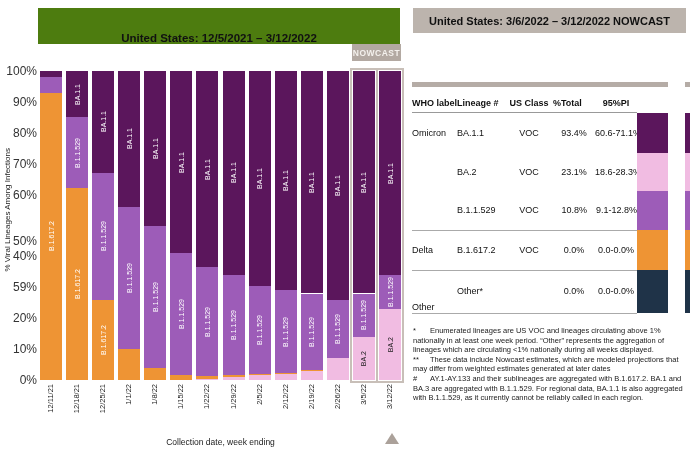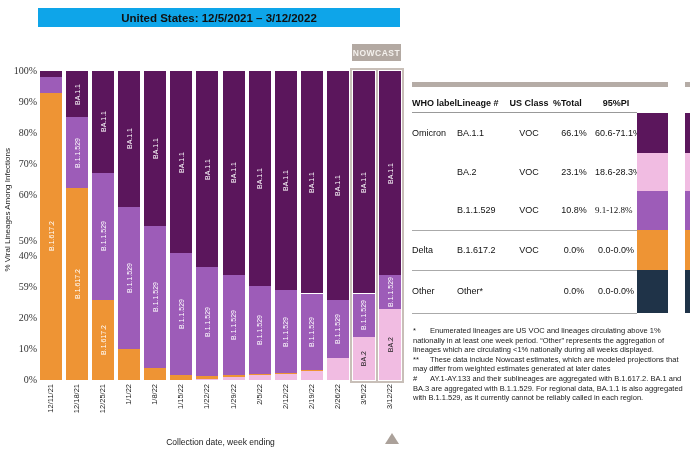--- a/index.html
+++ b/index.html
@@ -1,33 +1,33 @@
 <!DOCTYPE html>
 <html><head>
 <meta charset="utf-8">
 <style>
   html,body{margin:0;padding:0;background:#fff;}
   #app{position:relative;width:690px;height:463px;background:#fff;overflow:hidden;
        font-family:"Liberation Sans","DejaVu Sans",sans-serif;color:#111;}
   .abs{position:absolute;}
 
   
-  .title-left{left:38px;top:8px;width:362px;height:19px;background:#0ea5e9;
-    display:flex;align-items:center;justify-content:center;font-weight:bold;font-size:11.5px;}
+  .title-left{left:38px;top:8px;width:362px;height:36px;background:#4d7c0f;
+    display:flex;align-items:flex-end;justify-content:center;font-weight:bold;font-size:11.5px;}
   .nowcast-chip{left:352px;top:44px;width:49px;height:17px;background:#B3A9A2;color:#F4F1ED;
     display:flex;align-items:center;justify-content:center;font-size:8.5px;font-weight:bold;letter-spacing:.5px;}
   .plot{left:40px;top:71px;width:361px;height:309px;}
   .bar{position:absolute;bottom:0;width:22px;height:100%;}
   .bar.nowcast{outline:2px solid #C8BFB8;outline-offset:1px;}
   .seg{position:absolute;left:0;right:0;}
   .seg-label{position:absolute;inset:0;display:flex;align-items:center;justify-content:center;overflow:visible;}
   .vtext{writing-mode:vertical-rl;transform:rotate(180deg);white-space:nowrap;}
   .seg-label .vtext{font-size:7px;}
   .yticks{left:6px;top:71px;width:31px;height:309px;}
-  .ytick{position:absolute;right:0;width:31px;text-align:right;font-size:10px;color:#333;height:10px;line-height:10px;font-family:Liberation Serif, serif;}
+  .ytick{position:absolute;right:0;width:31px;text-align:right;font-size:12px;color:#333;height:10px;line-height:10px;}
   .ytitle{left:3px;top:148px;font-size:8px;color:#222;}
   .xlabels{left:40px;top:384px;width:361px;height:50px;}
   .xlabel{position:absolute;top:0;font-size:7.5px;color:#222;}
   .xtitle{left:40px;top:437px;width:361px;text-align:center;font-size:8.5px;color:#222;}
   .pointer-triangle{left:385px;top:433px;width:0;height:0;
     border-left:7px solid transparent;border-right:7px solid transparent;border-bottom:11px solid #ABA19A;}
 
   
   .title-right{left:413px;top:8px;width:273px;height:25px;background:#BCB4AD;
     display:flex;align-items:center;justify-content:center;font-weight:bold;font-size:11px;}
@@ -289,65 +289,68 @@
       <div class="xlabel vtext" style="left: 214.615px;">2/5/22</div>
       <div class="xlabel vtext" style="left: 240.692px;">2/12/22</div>
       <div class="xlabel vtext" style="left: 266.769px;">2/19/22</div>
       <div class="xlabel vtext" style="left: 292.846px;">2/26/22</div>
       <div class="xlabel vtext" style="left: 318.923px;">3/5/22</div>
       <div class="xlabel vtext" style="left: 345px;">3/12/22</div>
     </div>
   <div class="abs xtitle">Collection date, week ending</div>
   <div class="abs pointer-triangle"></div>
 
+  <div class="abs title-right">
+    <span>United States: 3/6/2022 – 3/12/2022 NOWCAST</span>
+  </div>
   <div class="abs thick-rule"></div>
 
   <div class="abs table-wrap" id="tableWrap">
       <div class="th-row">
         <div class="cell" style="left: 0px; width: 45px; text-align: left;">WHO label</div>
         <div class="cell" style="left: 45px; width: 48px; text-align: left;">Lineage #</div>
         <div class="cell" style="left: 93px; width: 48px; text-align: center;">US Class</div>
         <div class="cell" style="left: 141px; width: 42px; ">%Total</div>
         <div class="cell" style="left: 183px; width: 42px; text-align: center;">95%PI</div>
       </div>
       <div class="header-underline"></div>
       <div class="trow" style="top: 18px; height: 40px; line-height: 40px;">
         <div class="cell" style="left: 0px; width: 45px; text-align: left; line-height: 40px;">Omicron</div>
         <div class="cell" style="left: 45px; width: 48px; text-align: left; line-height: 40px;">BA.1.1</div>
         <div class="cell" style="left: 93px; width: 48px; text-align: center; line-height: 40px;">VOC</div>
-        <div class="cell" style="left: 141px; width: 42px; text-align: center; line-height: 40px;">66.1%</div>
+        <div class="cell" style="left: 141px; width: 42px; text-align: center; line-height: 40px;">93.4%</div>
         <div class="cell" style="left: 183px; width: 42px; text-align: center; line-height: 40px;">60.6-71.1%</div>
       </div>
       <div class="swatch" style="top: 18px; height: 40px; background: rgb(91, 22, 92);"></div>
       <div class="trow" style="top: 58px; height: 38px; line-height: 38px;">
         <div class="cell" style="left: 0px; width: 45px; text-align: left; line-height: 38px;"></div>
         <div class="cell" style="left: 45px; width: 48px; text-align: left; line-height: 38px;">BA.2</div>
         <div class="cell" style="left: 93px; width: 48px; text-align: center; line-height: 38px;">VOC</div>
         <div class="cell" style="left: 141px; width: 42px; text-align: center; line-height: 38px;">23.1%</div>
         <div class="cell" style="left: 183px; width: 42px; text-align: center; line-height: 38px;">18.6-28.3%</div>
       </div>
       <div class="swatch" style="top: 58px; height: 38px; background: rgb(241, 188, 226);"></div>
       <div class="trow" style="top: 96px; height: 39px; line-height: 39px;">
         <div class="cell" style="left: 0px; width: 45px; text-align: left; line-height: 39px;"></div>
         <div class="cell" style="left: 45px; width: 48px; text-align: left; line-height: 39px;">B.1.1.529</div>
         <div class="cell" style="left: 93px; width: 48px; text-align: center; line-height: 39px;">VOC</div>
-        <div class="cell" style="left: 141px; width: 42px; text-align: center; line-height: 39px;">10.8%</div>
-        <div class="cell" style="left: 183px; width: 42px; text-align: left; line-height: 39px; font-family: Liberation Serif, serif;">9.1-12.8%</div>
+        <div class="cell" style="left: 133px; width: 42px; text-align: right; line-height: 39px;">10.8%</div>
+        <div class="cell" style="left: 183px; width: 42px; text-align: right; line-height: 39px;">9.1-12.8%</div>
       </div>
       <div class="swatch" style="top: 96px; height: 39px; background: rgb(157, 92, 184);"></div>
       <div class="trow" style="top: 135px; height: 40px; line-height: 40px;">
         <div class="cell" style="left: 0px; width: 45px; text-align: left; line-height: 40px;">Delta</div>
         <div class="cell" style="left: 45px; width: 48px; text-align: left; line-height: 40px;">B.1.617.2</div>
         <div class="cell" style="left: 93px; width: 48px; text-align: center; line-height: 40px;">VOC</div>
         <div class="cell" style="left: 141px; width: 42px; text-align: center; line-height: 40px;">0.0%</div>
         <div class="cell" style="left: 183px; width: 42px; text-align: center; line-height: 40px;">0.0-0.0%</div>
       </div>
       <div class="swatch" style="top: 135px; height: 40px; background: rgb(238, 148, 52);"></div>
       <div class="trow" style="top: 175px; height: 43px; line-height: 43px;">
-        <div class="cell" style="left: 0px; width: 45px; text-align: left; line-height: 43px;">Other</div>
+        <div class="cell" style="left: 0px; width: 45px; text-align: left; line-height: 43px; margin-top: 16px;">Other</div>
         <div class="cell" style="left: 45px; width: 48px; text-align: left; line-height: 43px;">Other*</div>
         <div class="cell" style="left: 93px; width: 48px; text-align: center; line-height: 43px;"></div>
         <div class="cell" style="left: 141px; width: 42px; text-align: center; line-height: 43px;">0.0%</div>
         <div class="cell" style="left: 183px; width: 42px; text-align: center; line-height: 43px;">0.0-0.0%</div>
       </div>
       <div class="swatch" style="top: 175px; height: 43px; background: rgb(31, 51, 72);"></div>
       <div class="divider" style="top: 135px;"></div>
       <div class="divider" style="top: 175px;"></div>
       <div class="divider" style="top: 218px;"></div>
     </div>

